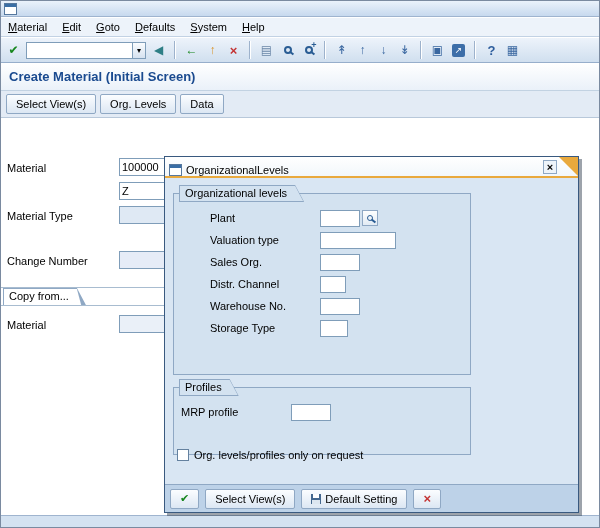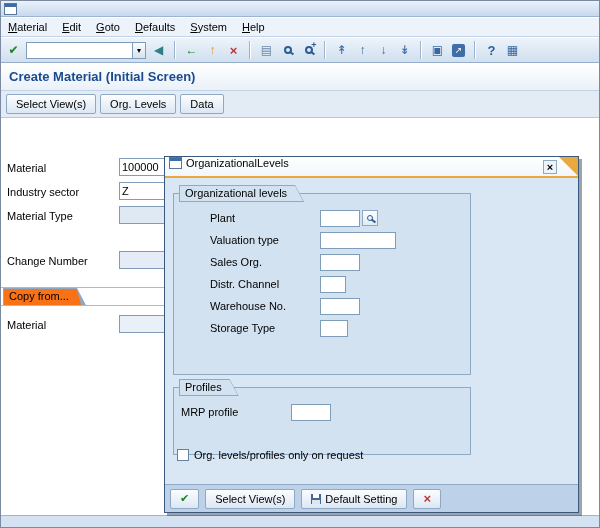--- a/index.html
+++ b/index.html
@@ -64,30 +64,30 @@
 
   
   .content { position:absolute; top:117px; left:0; width:600px; height:397px; background:#fff; }
   .flabel { position:absolute; left:6px; height:18px; line-height:18px; }
   input.sap { border:1px solid #7f9db9; height:18px; font-size:11px; font-family:inherit;
               padding:0 2px; background:#fff; position:absolute; }
   .copy-band { position:absolute; left:0; top:169px; width:322px; height:19px;
                border-top:1px solid #a8bcd0; border-bottom:1px solid #a8bcd0; background:#fff; }
   .tab-outer { position:absolute; top:0; left:2px; height:17px; background:#8fa8c4;
                clip-path:polygon(0 0, calc(100% - 9px) 0, 100% 100%, 0 100%); padding:1px; }
-  .tab-inner { display:block; height:30px; background:#f97316; line-height:15px;
+  .tab-inner { display:block; height:30px; background:#ffffff; line-height:15px;
                clip-path:polygon(0 0, calc(100% - 8px) 0, 100% 100%, 0 100%);
                padding:0 16px 0 5px; }
 
   
   .dialog { position:absolute; left:163px; top:155px; width:415px; height:357px;
             background:#d9e6f3; border:1px solid #39597f;
             box-shadow:3px 3px 0 rgba(60,72,88,0.5); z-index:10; }
   .dlg-titlebar { position:relative; height:21px; background:linear-gradient(#ffffff,#f2f7fb);
-                  border-bottom:2px solid #e9a93d; display:flex; align-items:flex-start;
+                  border-bottom:2px solid #e9a93d; display:flex; align-items:flex-end;
                   padding:0 4px; gap:4px; }
   .dlg-close { position:absolute; right:21px; top:3px; width:14px; height:14px;
                border:1px solid #8fa8c4; background:#eef4fa; font-size:11px; font-weight:bold;
                display:flex; align-items:center; justify-content:center; cursor:default; }
   .dlg-corner { position:absolute; right:0; top:0; width:0; height:0;
                 border-top:19px solid #e9a93d; border-left:19px solid transparent; }
   .group-box { position:absolute; left:8px; width:298px; border:1px solid #8fa8c4; background:#d3e2f0; }
   .org-box { top:36px; height:182px;padding-left:29px; }
   .profiles-box { top:230px; height:68px; }
   .gtab-outer { position:absolute; top:-9px; left:5px; height:17px; background:#8fa8c4;
@@ -177,21 +177,20 @@
   <div class="app-toolbar">
     <button class="btn">Select View(s)</button>
     <button class="btn">Org. Levels</button>
     <button class="btn">Data</button>
   </div>
 
   <div class="content">
     <span class="flabel" style="top:41px">Material</span>
     <input class="sap" style="left: 118px; top: 40px; width: 140px;" value="100000">
 
-    <span class="flabel" style="top:65px">Industry sector</span>
     <input class="sap" style="left: 118px; top: 64px; width: 56px;" value="Z">
 
     <span class="flabel" style="top:89px">Material Type</span>
     <input class="sap" style="left: 118px; top: 88px; width: 120px; background: rgb(223, 233, 244);" value="">
 
     <span class="flabel" style="top:134px">Change Number</span>
     <input class="sap" style="left: 118px; top: 133px; width: 104px; background: rgb(230, 236, 247);" value="">
 
     <div class="copy-band">
       <span class="tab-outer">

